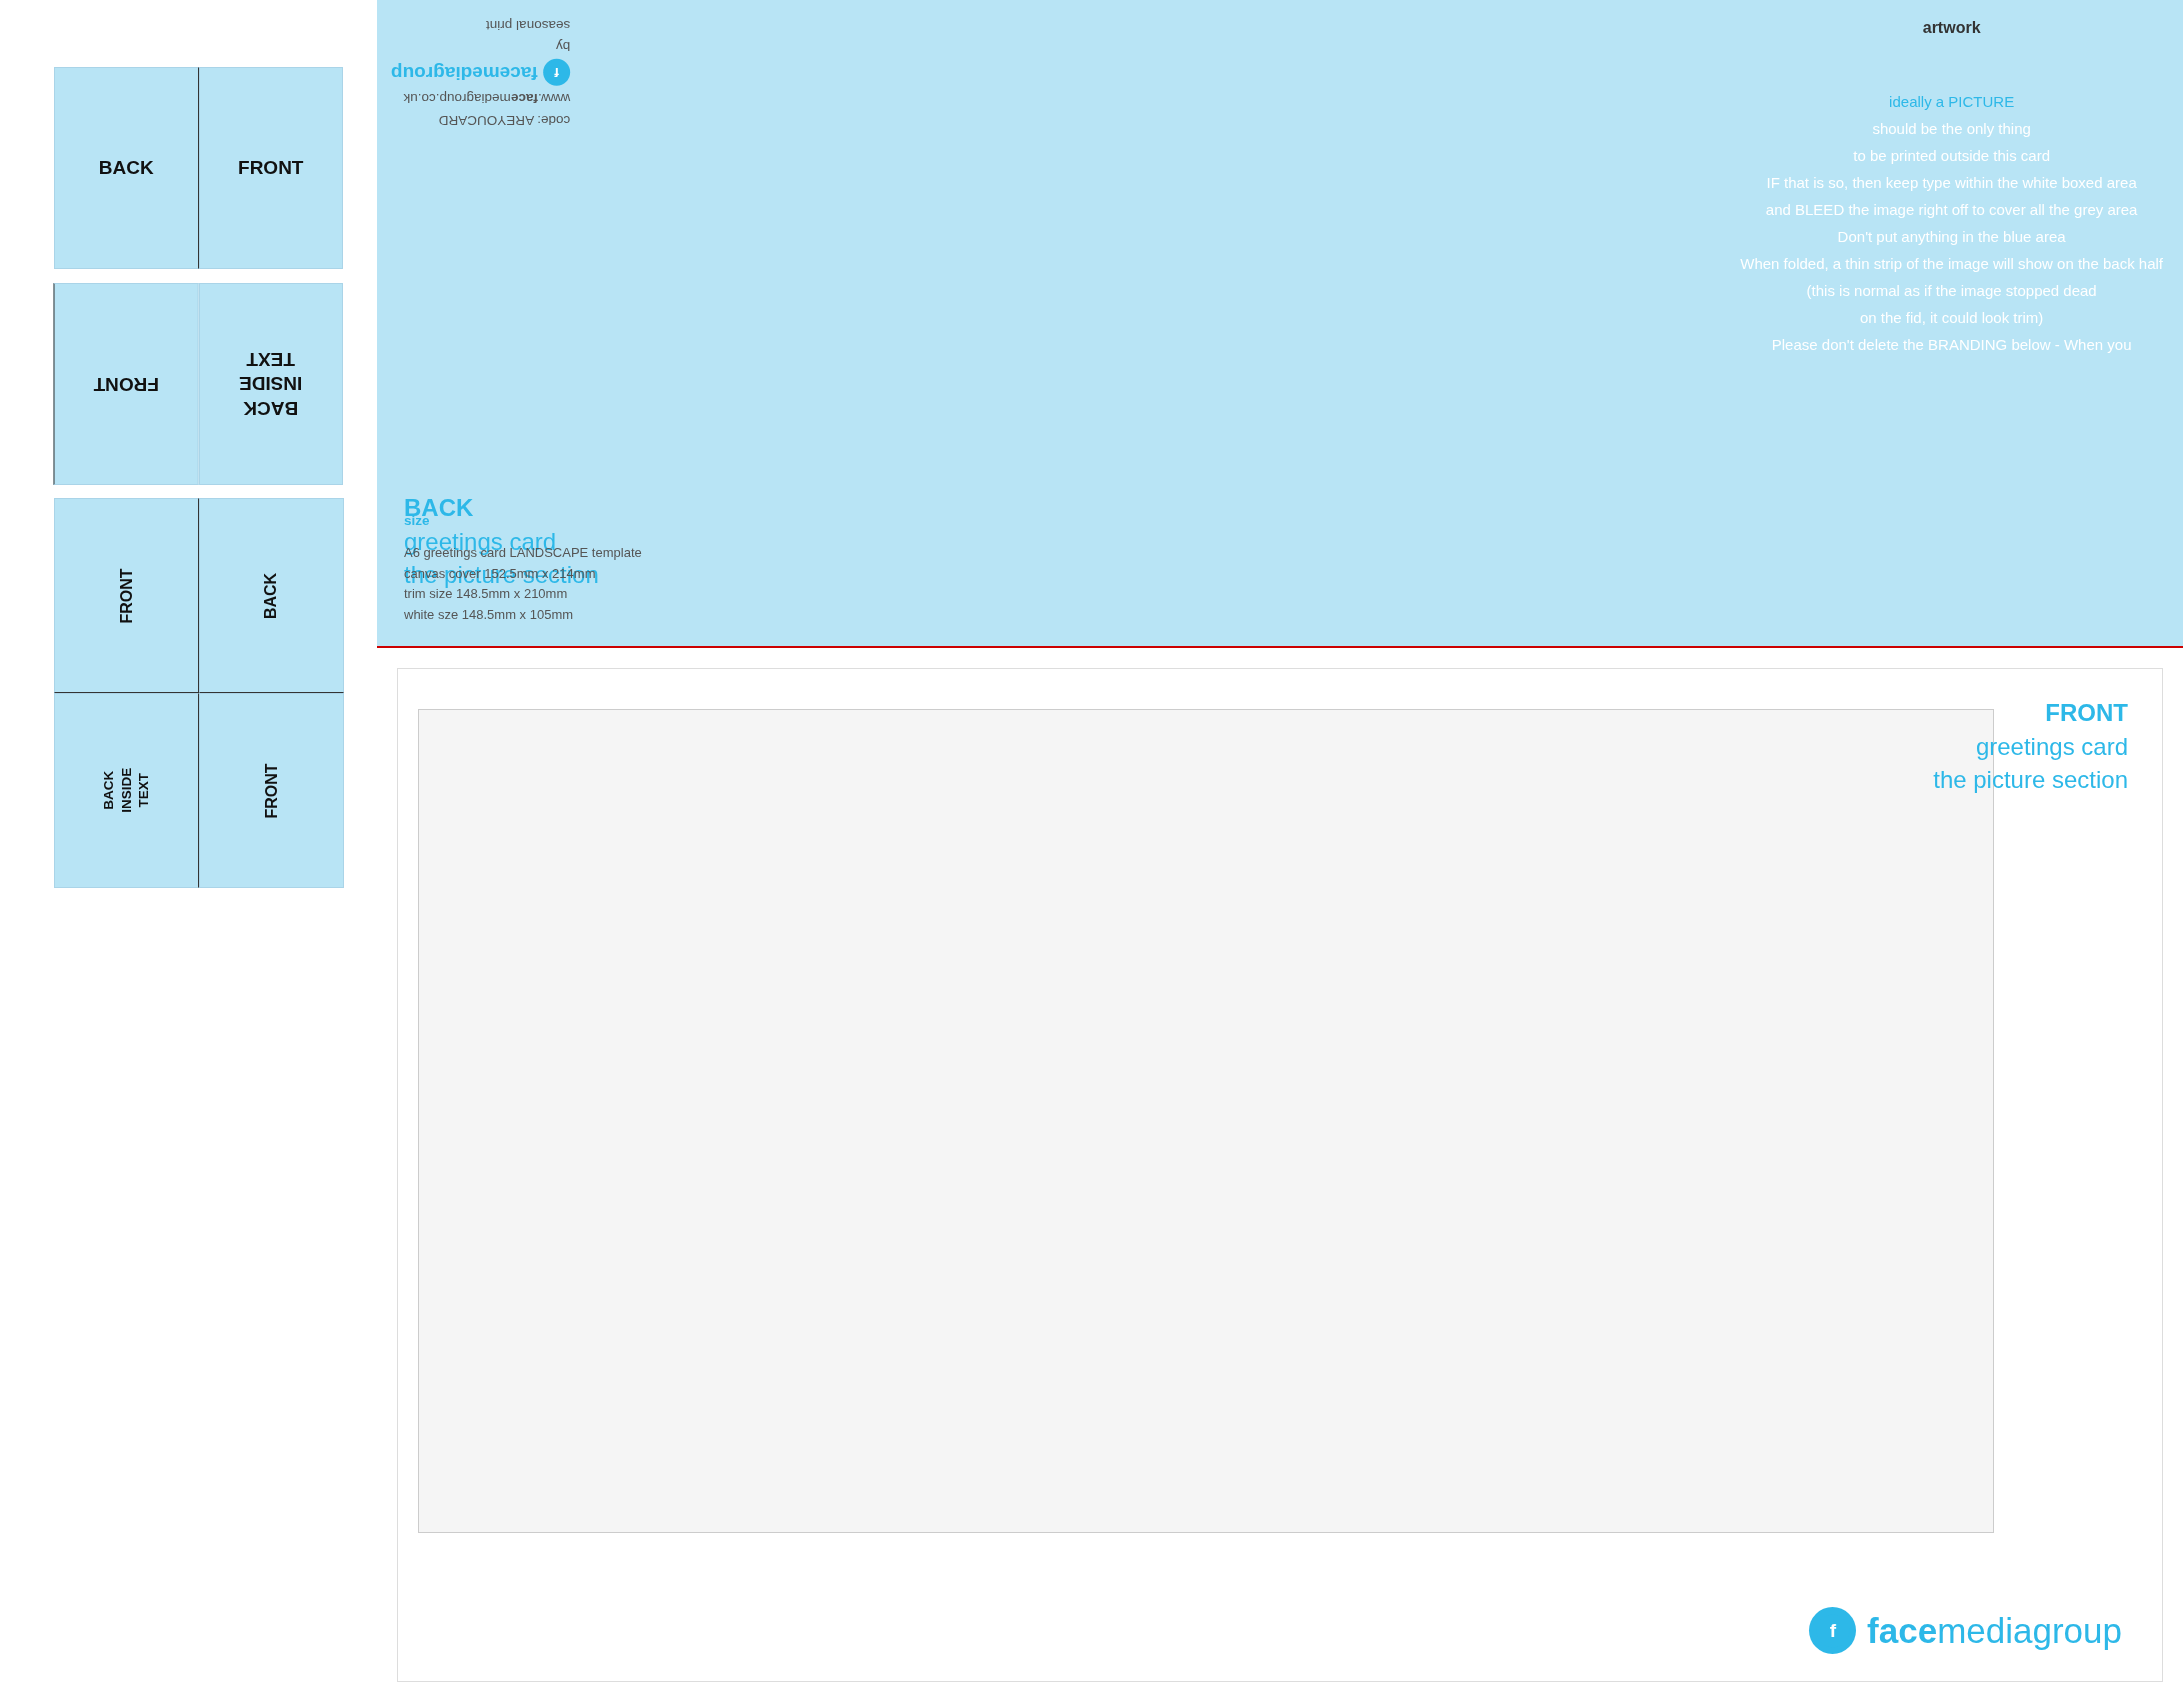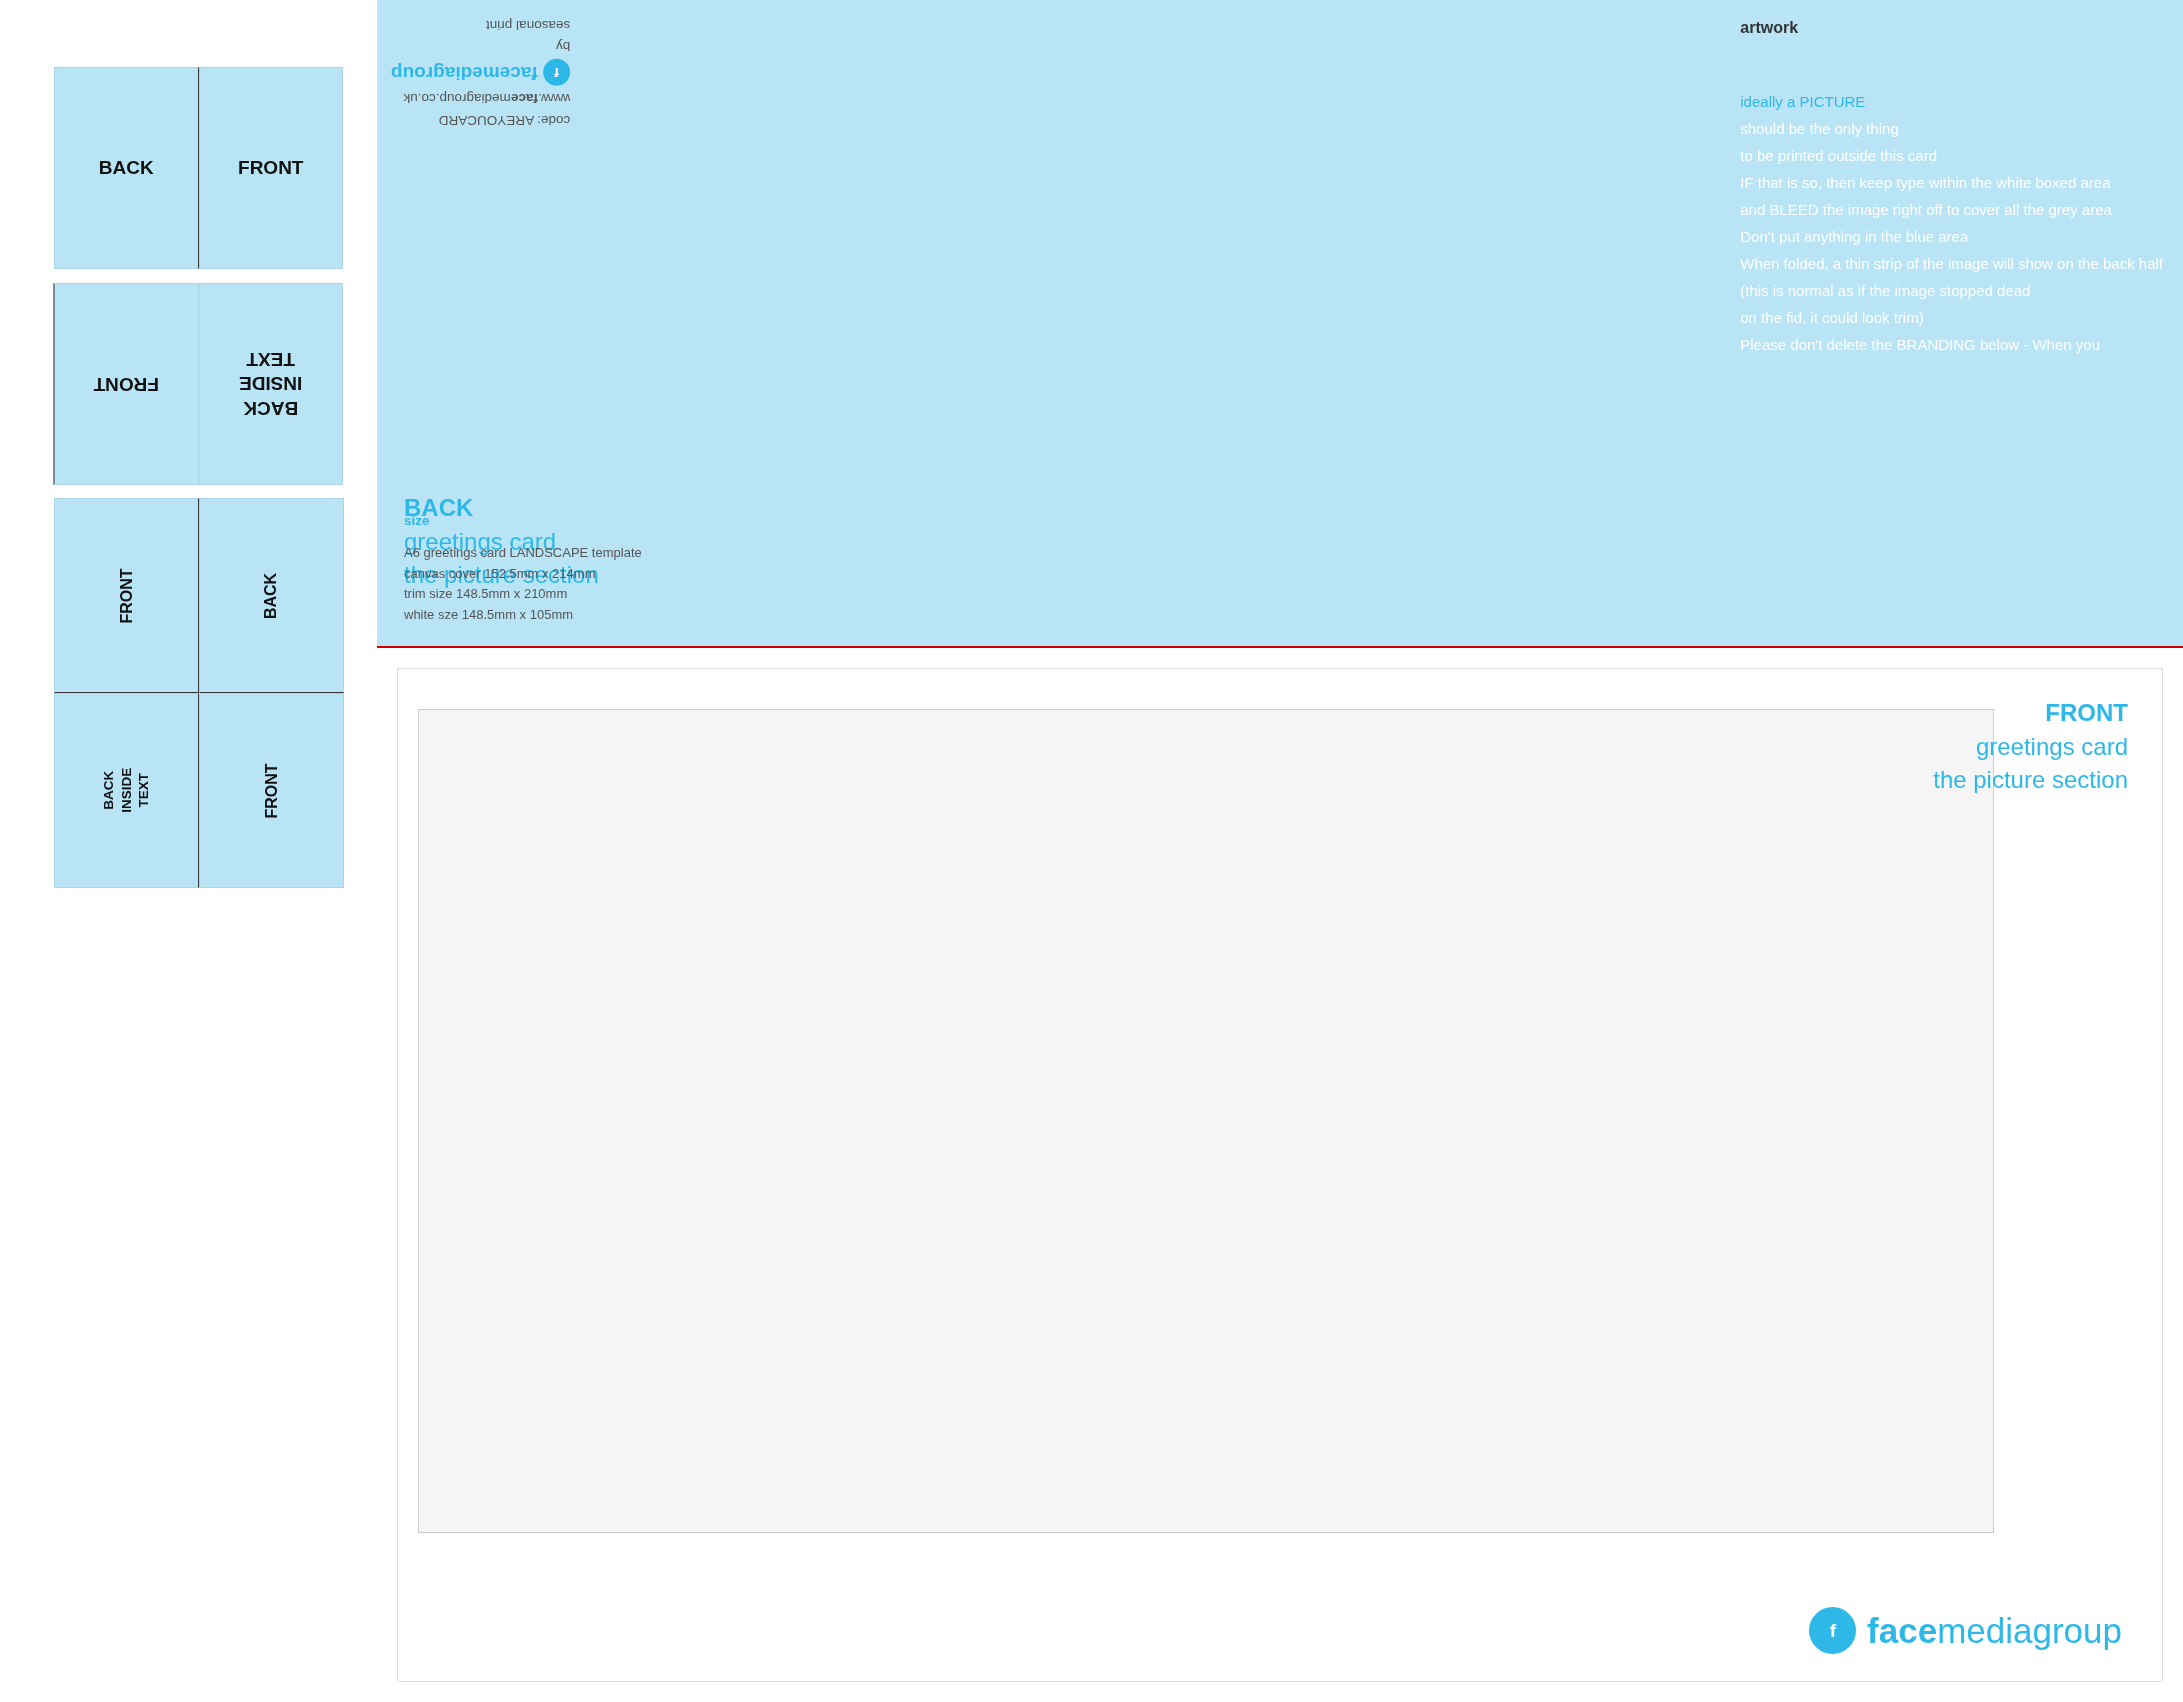--- a/index.html
+++ b/index.html
@@ -176,21 +176,21 @@
       font-size: 13.5px;
       color: #555;
       line-height: 1.6;
     }
 
     
     .artwork-block {
       position: absolute;
       top: 13.5px;
       right: 20px;
-      text-align: left;
+      text-align: center;
       line-height: 1.8;
       font-size: 15px;
     }
     .artwork-block .artwork-title {
       font-weight: bold;
       color: #333;
       font-size: 16px;
     }
     .artwork-block .artwork-cyan {
       color: #2db8e8;

